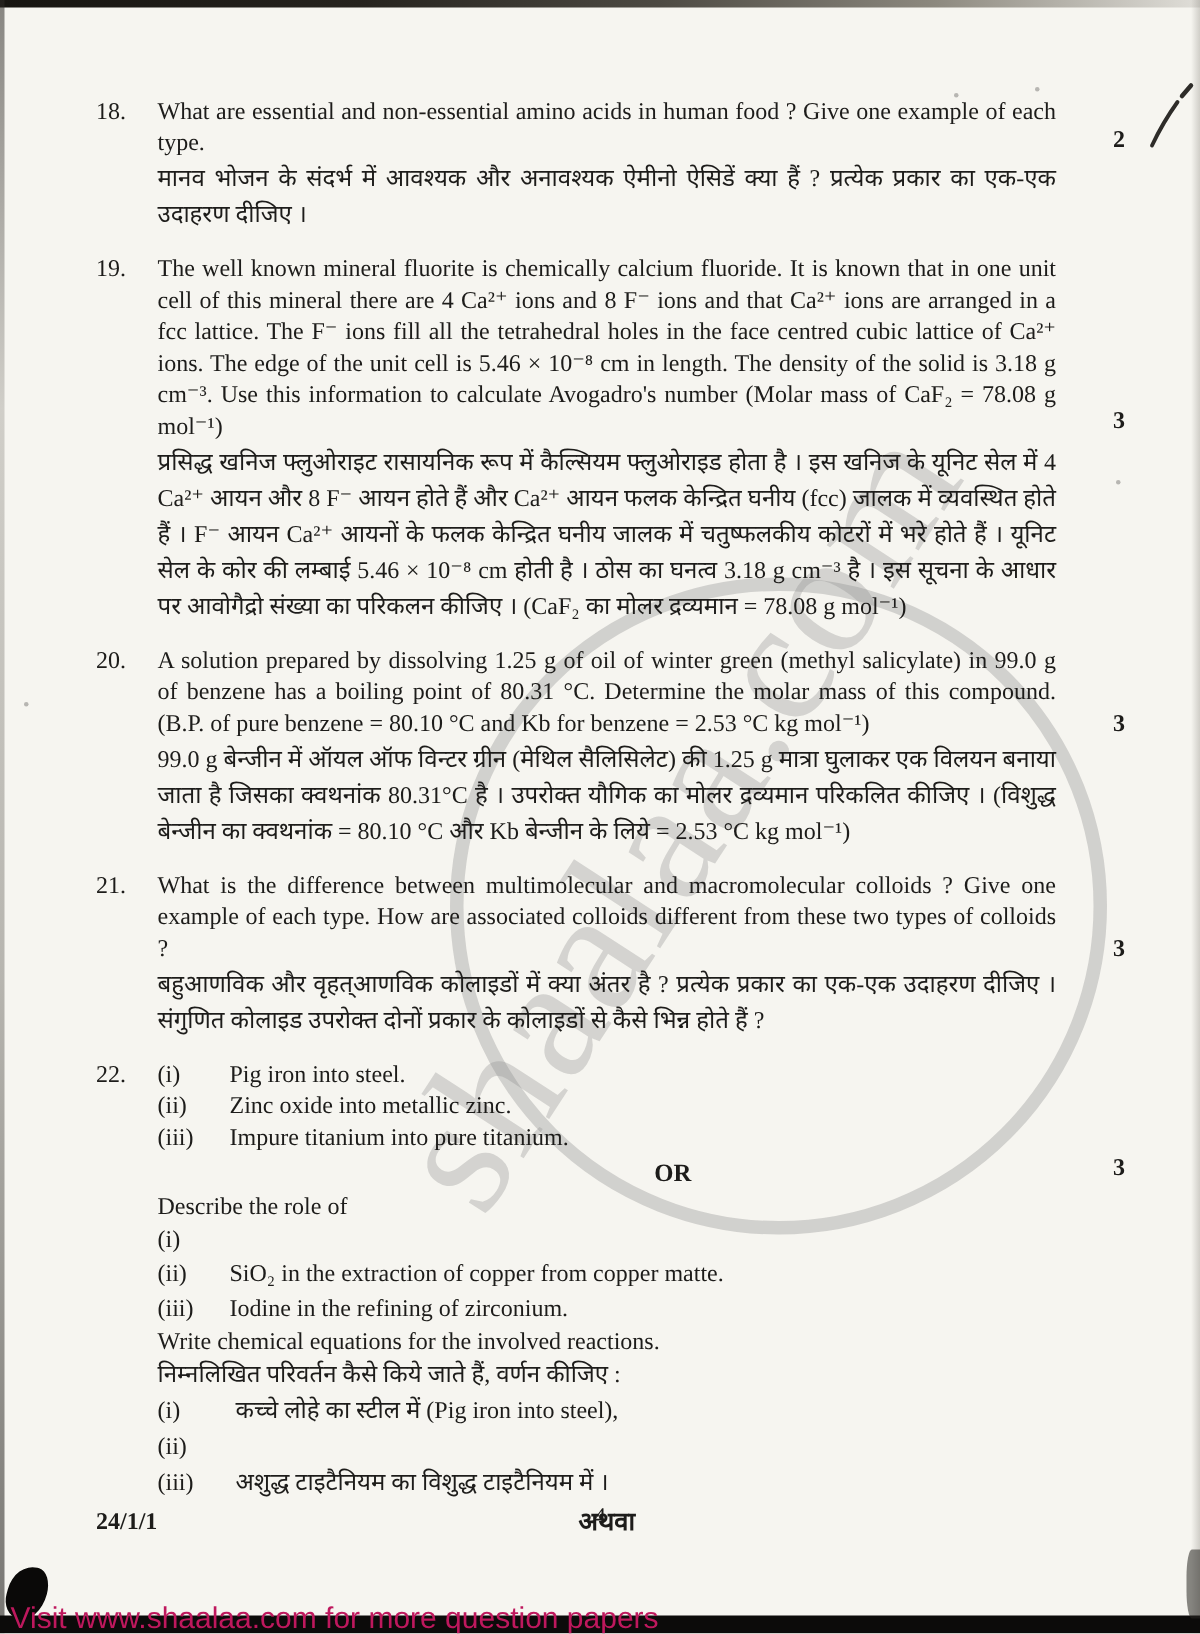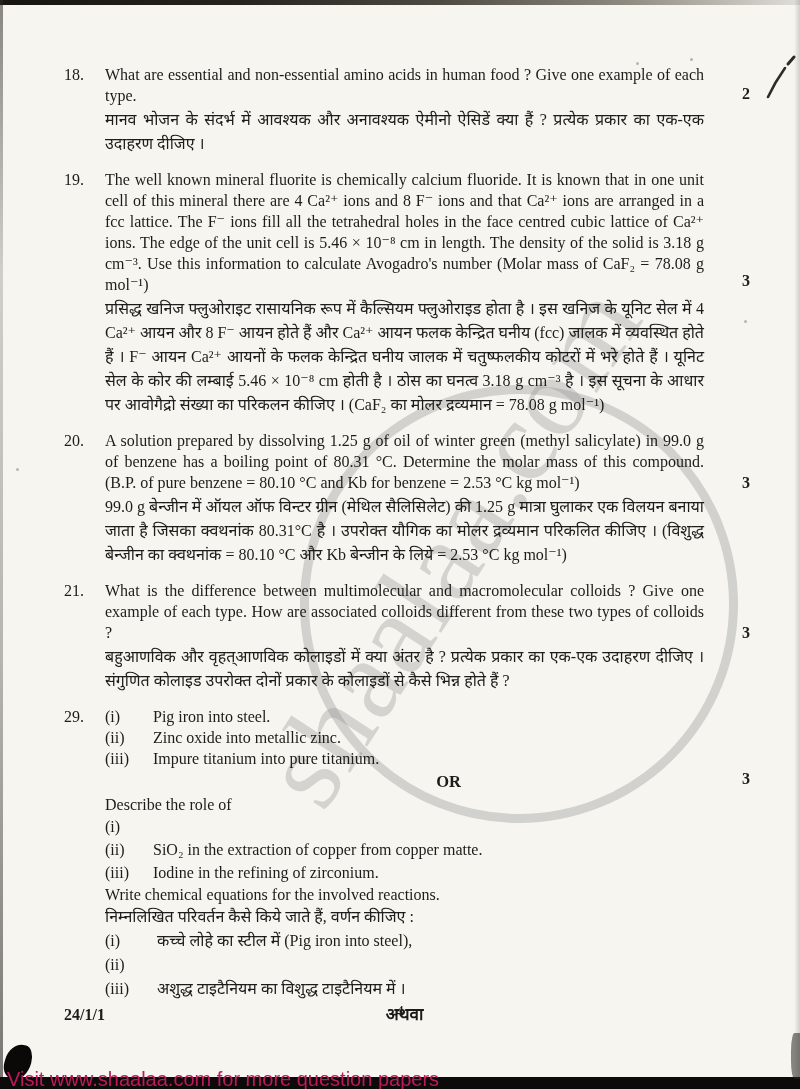--- a/index.html
+++ b/index.html
@@ -103,21 +103,21 @@
     <div class="question">
       <div class="q-num">21.</div>
       <div class="q-body">
         <div class="en">What is the difference between multimolecular and macromolecular colloids ? Give one example of each type. How are associated colloids different from these two types of colloids ?</div>
         <div class="hi">बहुआणविक और वृहत्आणविक कोलाइडों में क्या अंतर है ? प्रत्येक प्रकार का एक-एक उदाहरण दीजिए । संगुणित कोलाइड उपरोक्त दोनों प्रकार के कोलाइडों से कैसे भिन्न होते हैं ?</div>
       </div>
       <div class="marks" style="top:44px">3</div>
     </div>
 
     <div class="question">
-      <div class="q-num">29.</div>
+      <div class="q-num">22.</div>
       <div class="q-body">
 
         <div class="sub-item en">
           <span class="lbl">(i)</span>
           <span>Pig iron into steel.</span>
         </div>
         <div class="sub-item en">
           <span class="lbl">(ii)</span>
           <span>Zinc oxide into metallic zinc.</span>
         </div>

